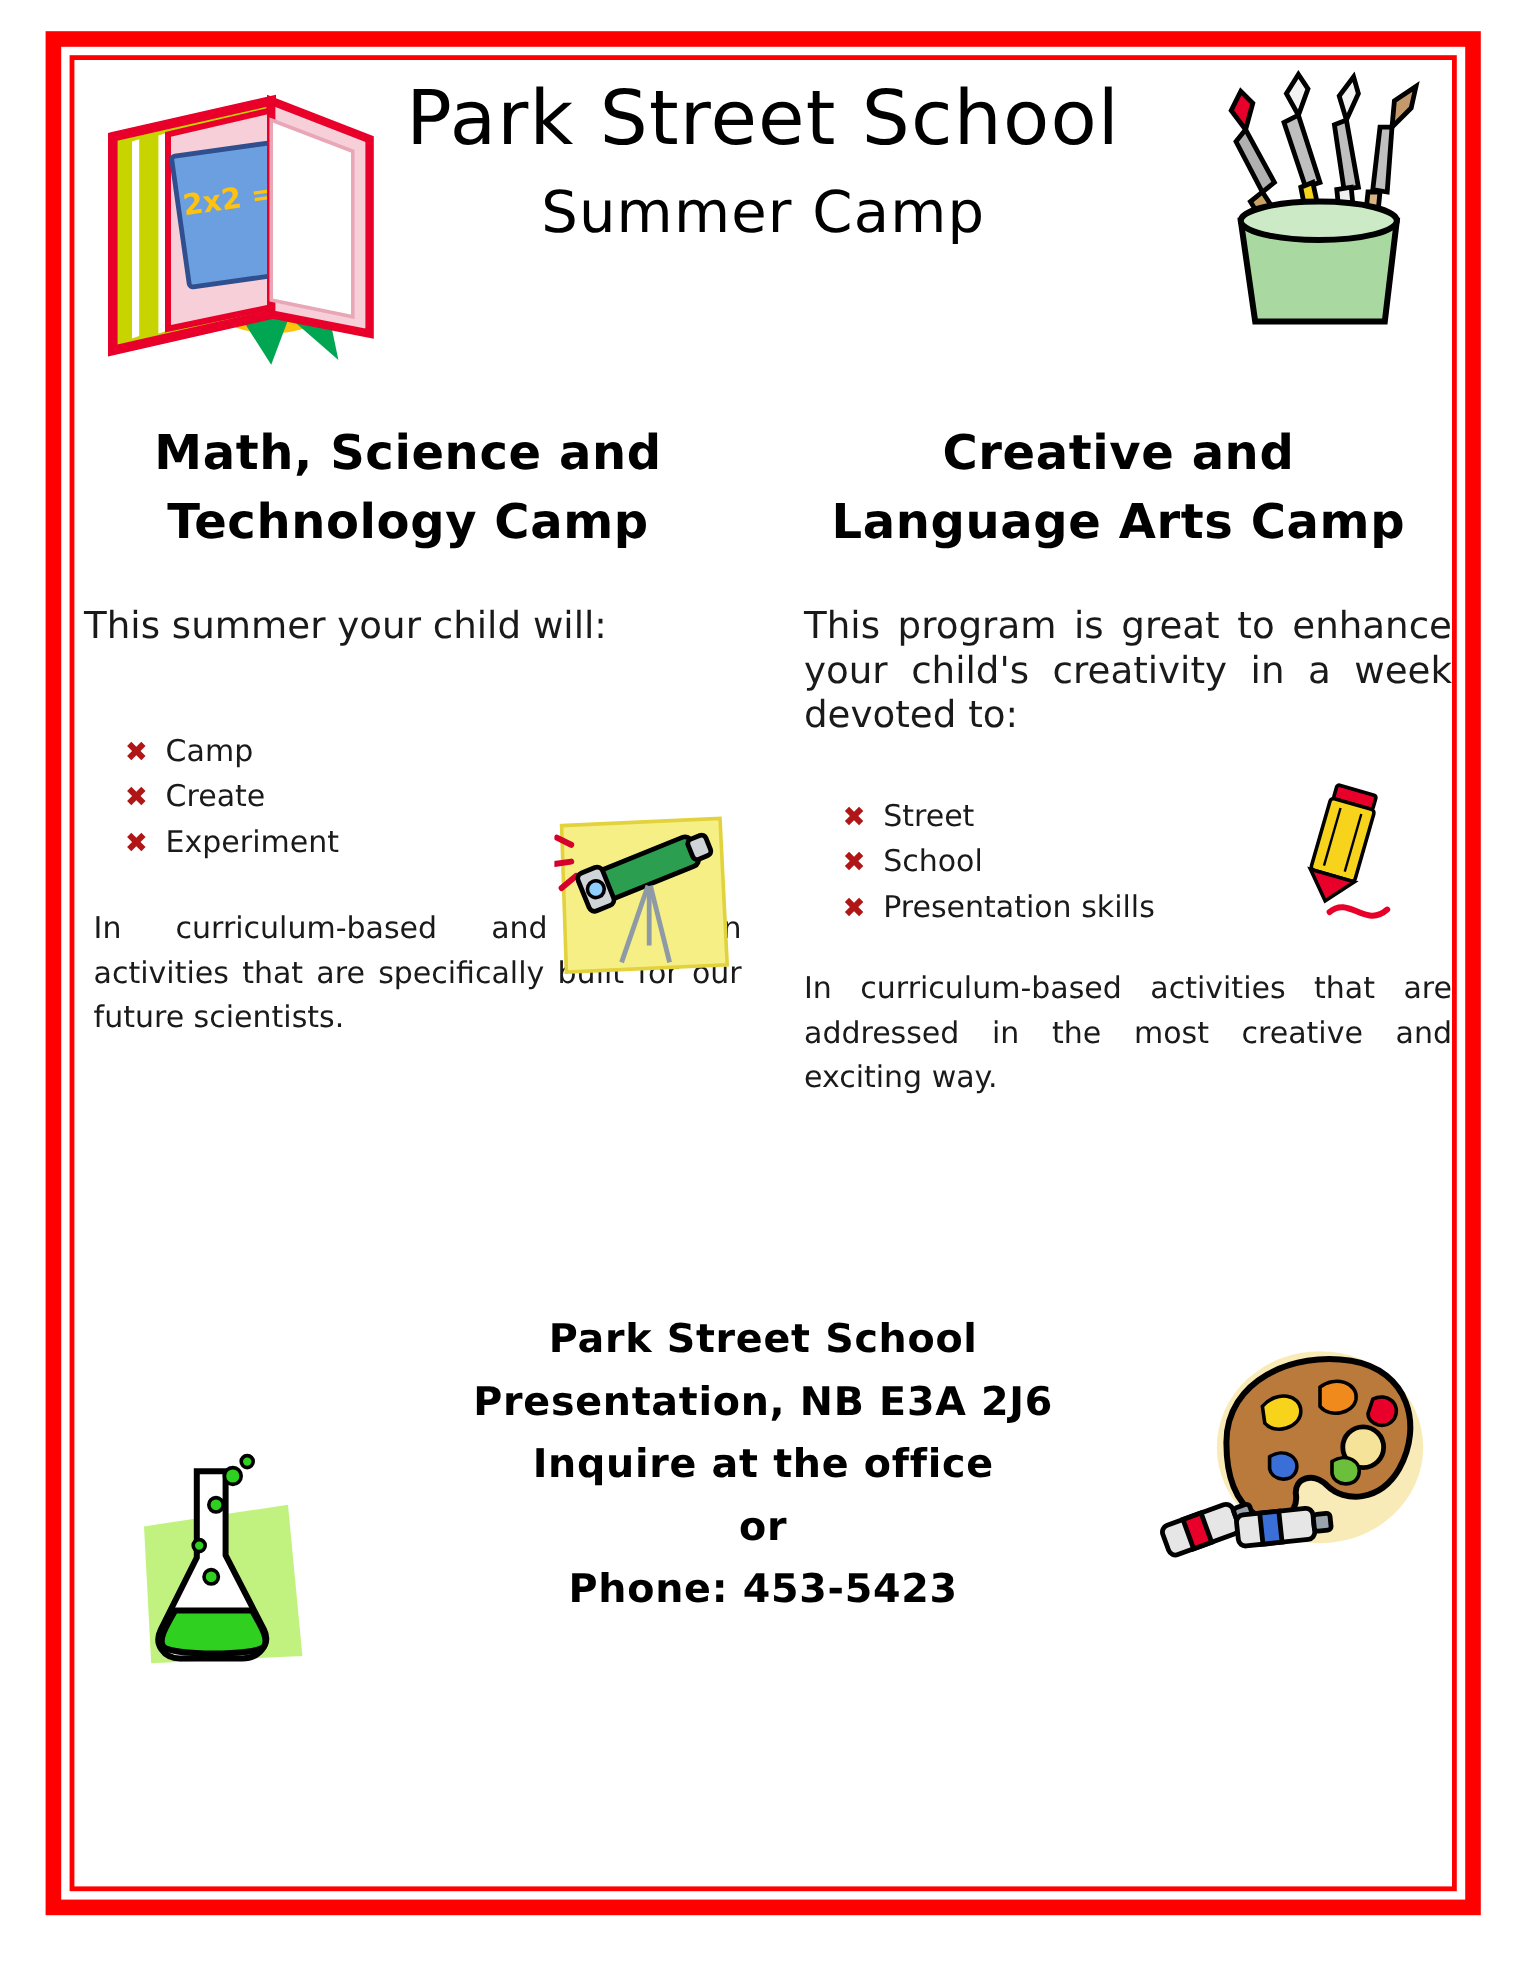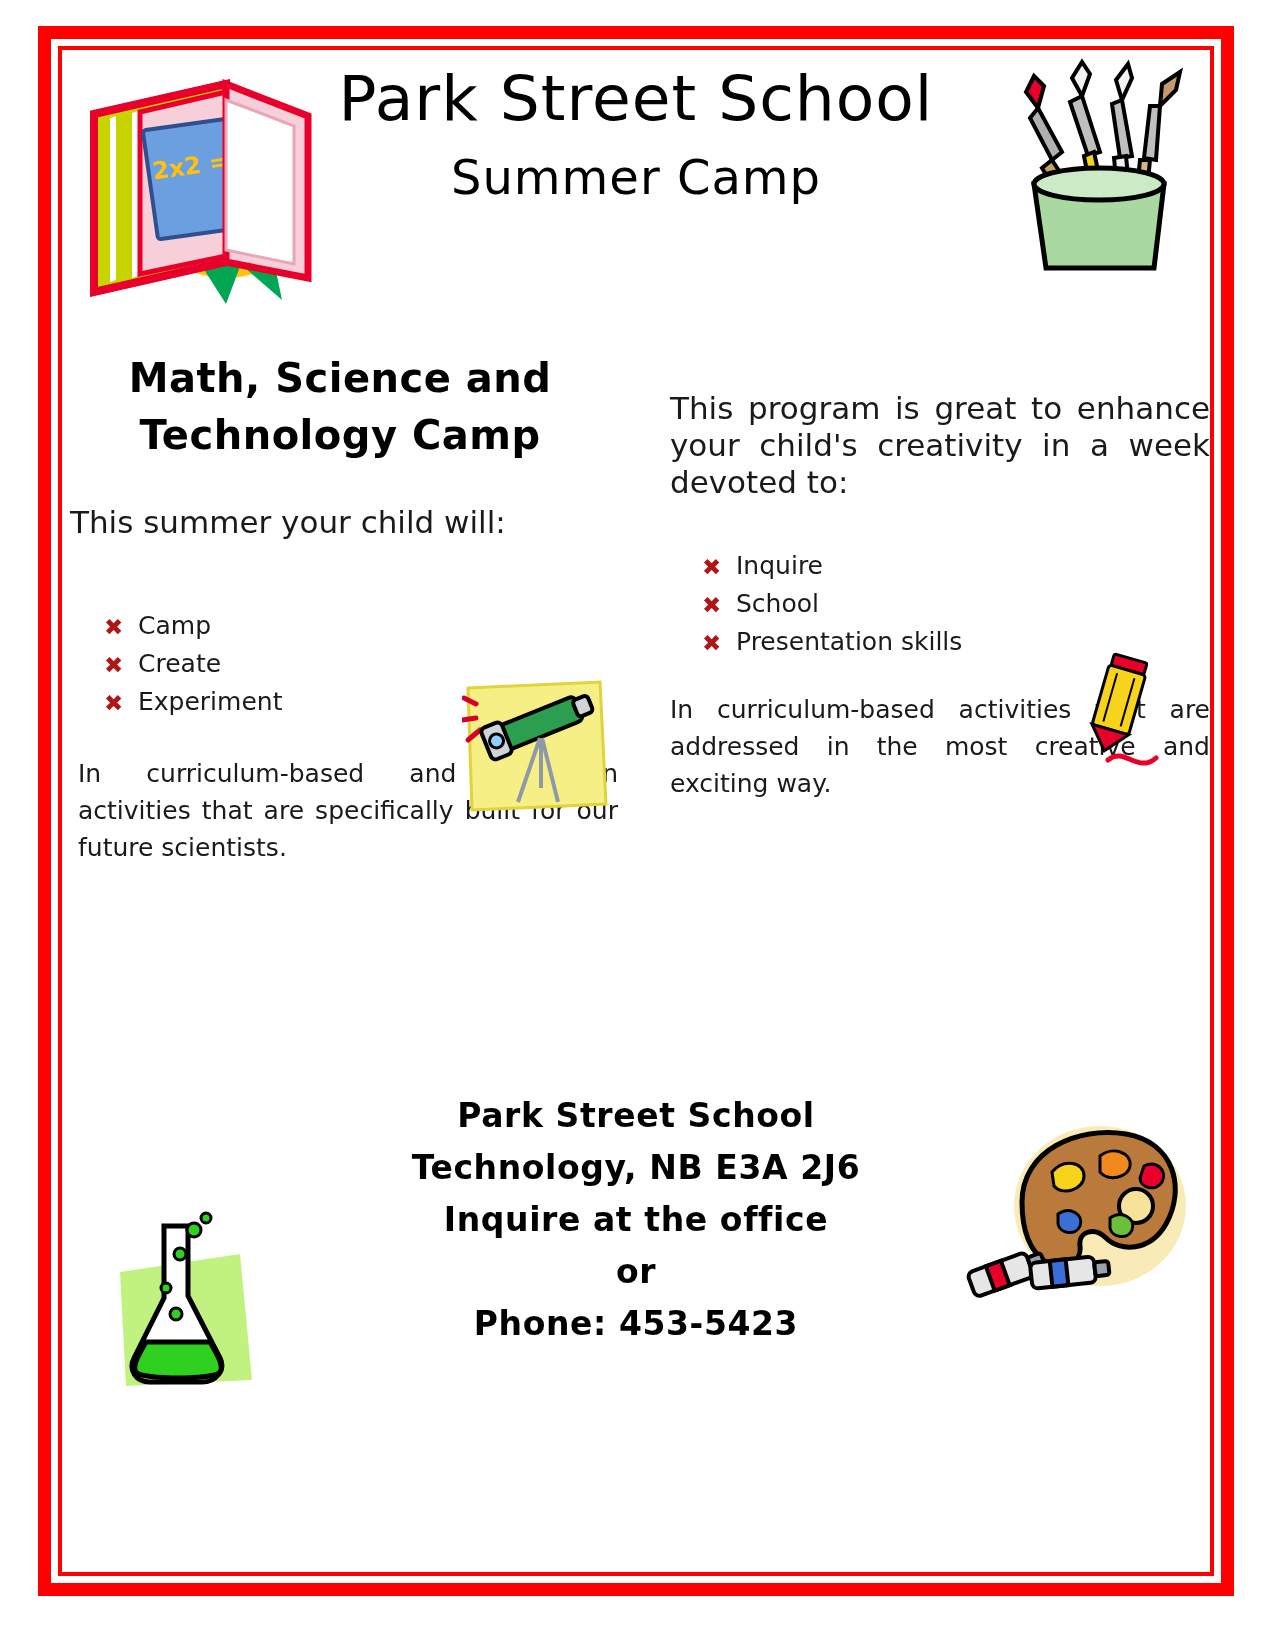--- a/index.html
+++ b/index.html
@@ -324,27 +324,31 @@
 
           <g stroke="#000" stroke-width="4">
             <line x1="78" y1="70" x2="56" y2="134" stroke="#8e9aa6"></line>
             <line x1="80" y1="70" x2="96" y2="134" stroke="#8e9aa6"></line>
             <line x1="79" y1="72" x2="79" y2="120" stroke="#8e9aa6"></line>
           </g>
         </svg>
       </div>
 
       <div class="col col-right">
+        <div class="camp-title">
+          <div>Creative and</div>
+          <div>Language Arts Camp</div>
+        </div>
 
         <div class="intro justify">This program is great to enhance your child's creativity in a week devoted to:</div>
 
         <ul class="bullets">
           <li>
             <span class="bullet-x">✖</span>
-            <span>Inquire</span>
+            <span>Street</span>
           </li>
           <li>
             <span class="bullet-x">✖</span>
             <span>School</span>
           </li>
           <li>
             <span class="bullet-x">✖</span>
             <span>Presentation skills</span>
           </li>
         </ul>
@@ -359,21 +363,21 @@
             <line x1="60" y1="26" x2="60" y2="76" stroke="#000" stroke-width="2"></line>
             <path d="M32 82 L51 104 L70 82 Z" fill="#e8002a" stroke="#000" stroke-width="3"></path>
           </g>
           <path d="M40 110 C56 96, 70 124, 88 108" fill="none" stroke="#e8002a" stroke-width="5" stroke-linecap="round"></path>
         </svg>
       </div>
     </div>
 
     <div class="contact">
       <div>Park Street School</div>
-      <div>Technology, NB E3A 2J6</div>
+      <div>Presentation, NB E3A 2J6</div>
       <div>Inquire at the office</div>
       <div>or</div>
       <div>Phone: 453-5423</div>
     </div>
 
     <svg class="flask-art" viewBox="0 0 160 190">
       <path d="M18 62 L138 44 L150 170 L24 176 Z" fill="#b6f06a" opacity="0.85"></path>
       <g stroke="#000" stroke-width="5" fill="#ffffff">
         <path d="M62 16 L86 16 L86 86 L118 148 C124 160, 114 172, 100 172 L48 172 C34 172, 26 160, 32 148 L62 88 Z"></path>
       </g>

